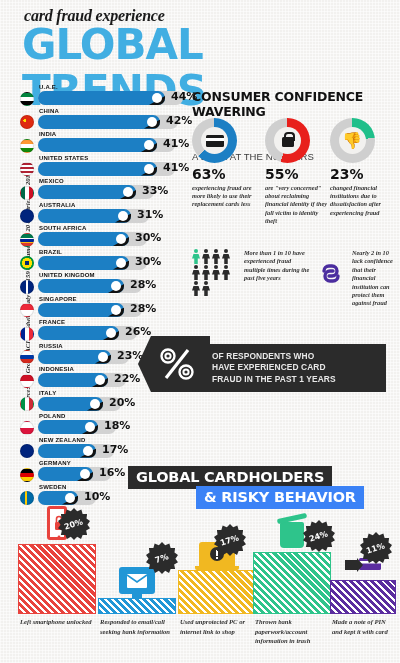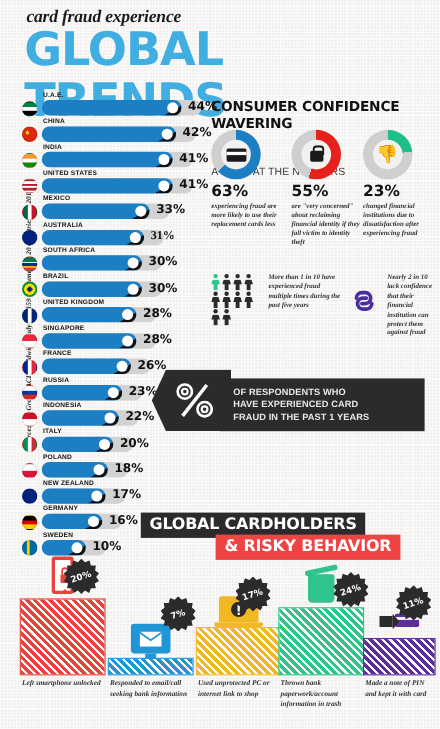--- a/index.html
+++ b/index.html
@@ -151,21 +151,21 @@
   }
   .pctglyph{ position:relative; width:40px; height:36px; margin-left:6px; }
 
   
   .ch1{
     position:absolute; left:128px; top:466px; background:#2b2b2b;
     color:#fff; font-size:14.5px; font-weight:bold; padding:3px 8px 4px 8px;
     letter-spacing:-.2px; font-family:"DejaVu Sans", sans-serif;
   }
   .ch2{
-    position:absolute; left:196px; top:486px; background:#ef4444;
+    position:absolute; left:196px; top:486px; background:#3b82f6;
     color:#fff; font-size:14.5px; font-weight:bold; padding:3px 8px 4px 8px;
     letter-spacing:-.2px; font-family:"DejaVu Sans", sans-serif;
   }
 
   
   .behaviors{ position:absolute; left:0; top:512px; width:400px; height:151px; }
   .beh{ position:absolute; top:0; width:78px; }
   .behbar{ position:absolute; bottom:49px; left:0; width:78px; }
   .behicon{ position:absolute; width:78px; text-align:center; }
   .beh-label{
@@ -243,21 +243,21 @@
           <div class="fill" style="width: 98px;"></div>
         </div>
         <div class="pct" style="left: 124px;">33%</div>
       </div>
       <div class="barrow">
         <div class="cname">AUSTRALIA</div>
         <div class="flag" style="background: linear-gradient(135deg, rgb(0, 36, 125) 0px, rgb(0, 36, 125) 55%, rgb(0, 36, 125) 55%) 0% 0% / cover;"></div>
         <div class="track" style="width: 111px;">
           <div class="fill" style="width: 93px;"></div>
         </div>
-        <div class="pct" style="left: 119px; font-family: Liberation Serif, serif;">31%</div>
+        <div class="pct" style="left: 119px;">31%</div>
       </div>
       <div class="barrow">
         <div class="cname">SOUTH AFRICA</div>
         <div class="flag" style="background: linear-gradient(rgb(0, 122, 77) 0px, rgb(0, 122, 77) 33%, rgb(255, 255, 255) 33%, rgb(255, 255, 255) 45%, rgb(0, 35, 149) 45%, rgb(0, 35, 149) 66%, rgb(255, 182, 18) 66%, rgb(255, 182, 18) 78%, rgb(222, 56, 49) 78%) 0% 0% / cover;"></div>
         <div class="track" style="width: 109px;">
           <div class="fill" style="width: 91px;"></div>
         </div>
         <div class="pct" style="left: 117px;">30%</div>
       </div>
       <div class="barrow">

